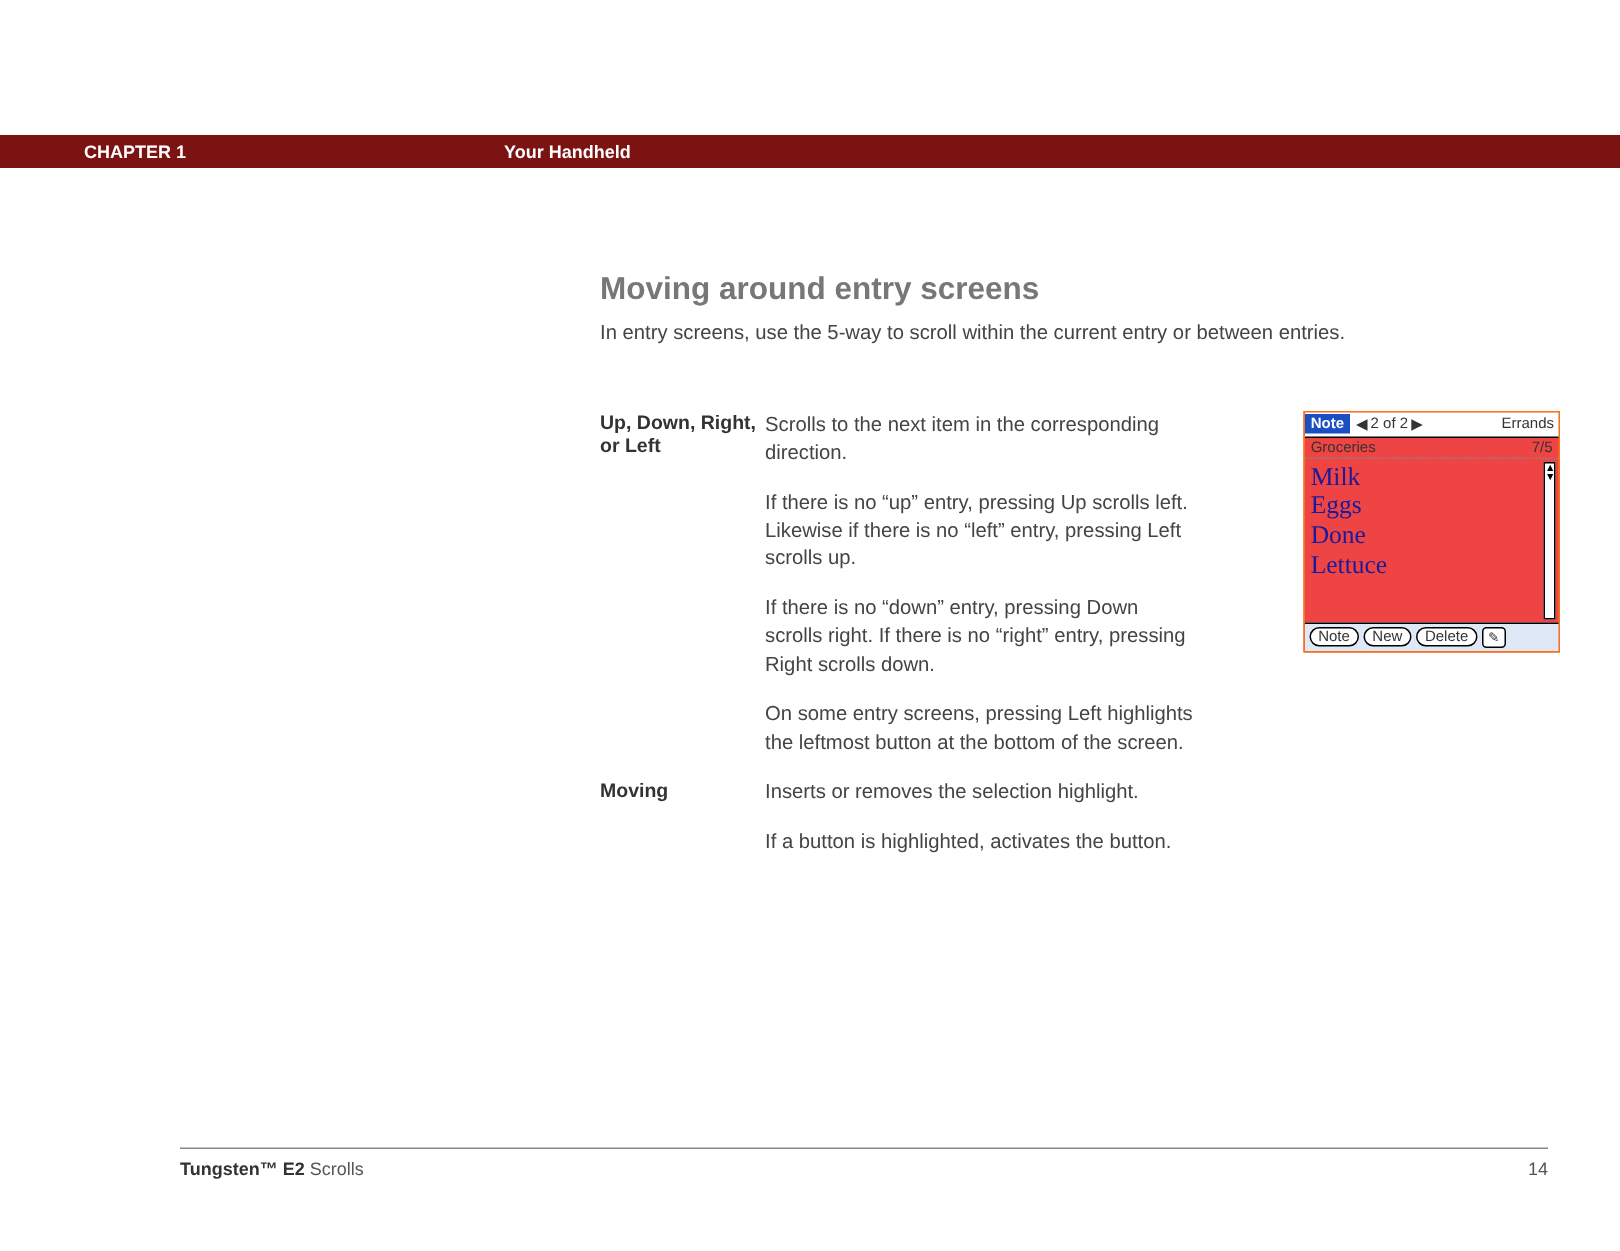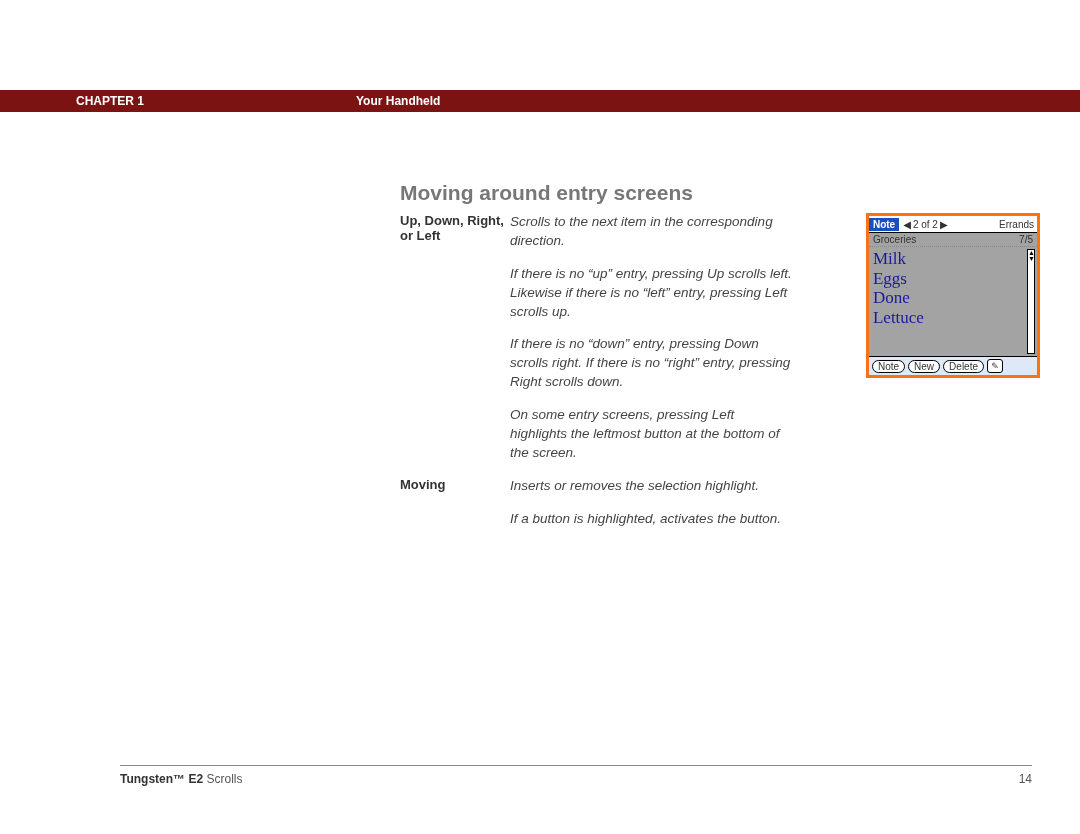--- a/index.html
+++ b/index.html
@@ -18,21 +18,21 @@
     width: 100%;
     height: 22px;
     background: #7c1313;
     color: #fff;
     font-size: 12px;
     font-weight: bold;
     display: flex;
     align-items: center;
   }
   .header-chapter {
-    margin-left: 76px;
+    margin-left: 56px;
     width: 280px;
   }
   .header-section {
   }
   .content {
     position: absolute;
     top: 181px;
     left: 400px;
     width: 640px;
   }
@@ -70,30 +70,30 @@
     padding-bottom: 14px;
   }
   .tdesc {
     display: table-cell;
     font-size: 13.5px;
     color: #444;
     vertical-align: top;
     padding-bottom: 14px;
     line-height: 1.4;
   }
-  .tdesc p { margin: 0 12px 14px 0; font-style: italic; }
+  .tdesc p { margin: 0 12px 14px 0; }
   .tdesc p:last-child { margin-bottom: 0; }
 
   
   .device {
     width: 178px;
-    border: 3px solid #f97316;
+    border: 1px solid #f97316;
     font-family: Arial, sans-serif;
     font-size: 11px;
-    background: #a3a3a3;
+    background: #ef4444;
     margin-left: 14px;
   }
   .device-top {
     display: flex;
     align-items: center;
     height: 16px;
     background: #fff;
     border-bottom: 1px solid #000;
   }
   .note-badge {
@@ -192,20 +192,21 @@
 </head>
 <body>
 
 <div class="header-bar">
   <div class="header-chapter">CHAPTER 1</div>
   <div class="header-section">Your Handheld</div>
 </div>
 
 <div class="content">
   <h2 class="section-title">Moving around entry screens</h2>
+  <p class="intro-text">In entry screens, use the 5-way to scroll within the current entry or between entries.</p>
 
   <div class="two-col">
     <div class="table">
       <div class="trow">
         <div class="tlabel">Up, Down, Right, or Left</div>
         <div class="tdesc">
           <p>Scrolls to the next item in the corresponding direction.</p>
           <p>If there is no “up” entry, pressing Up scrolls left. Likewise if there is no “left” entry, pressing Left scrolls up.</p>
           <p>If there is no “down” entry, pressing Down scrolls right. If there is no “right” entry, pressing Right scrolls down.</p>
           <p>On some entry screens, pressing Left highlights the leftmost button at the bottom of the screen.</p>

